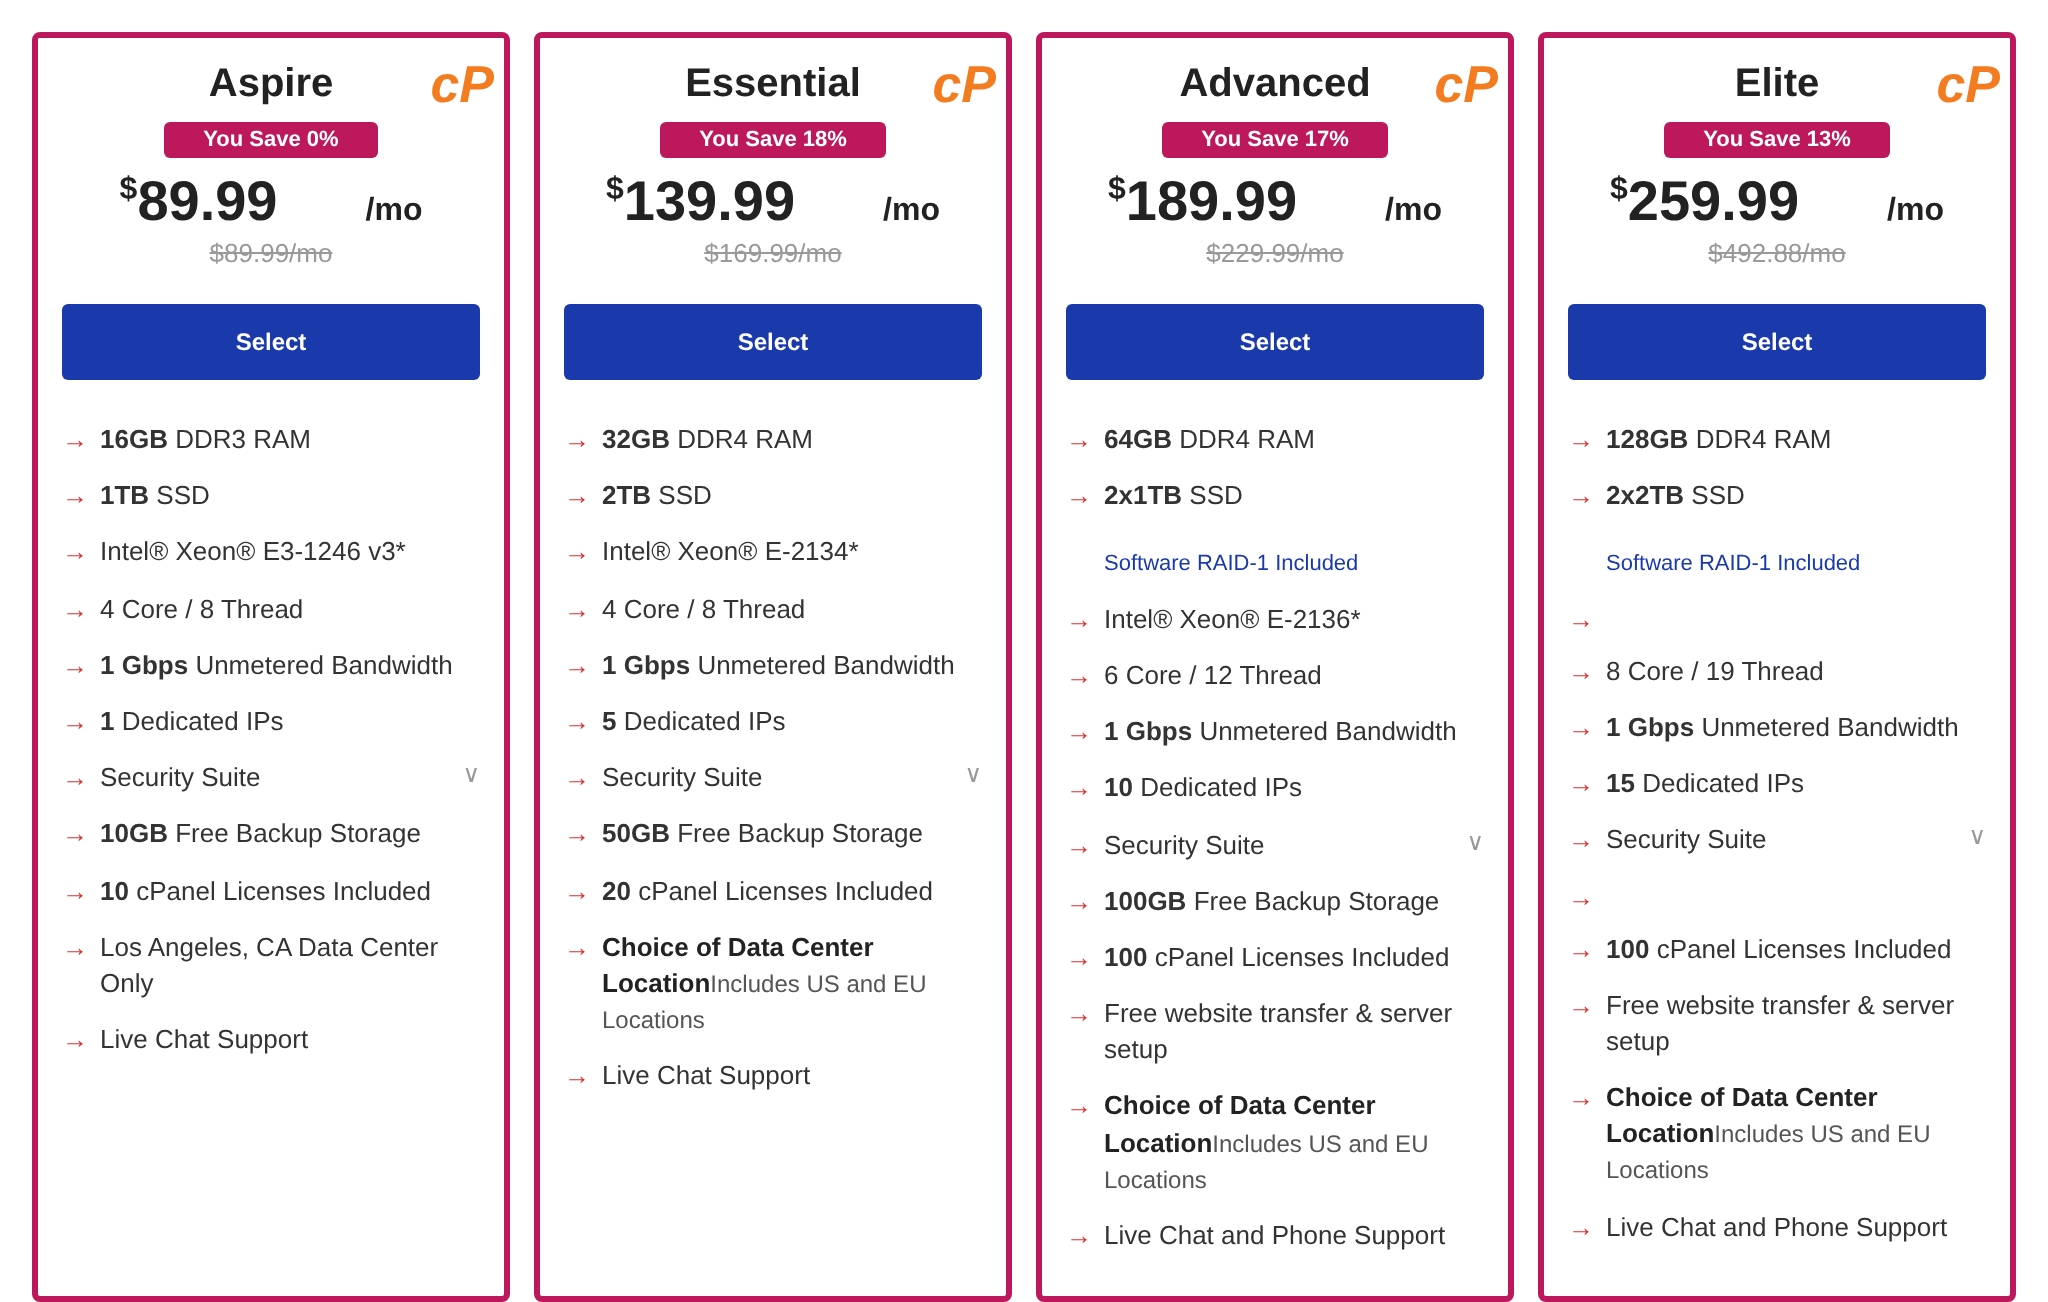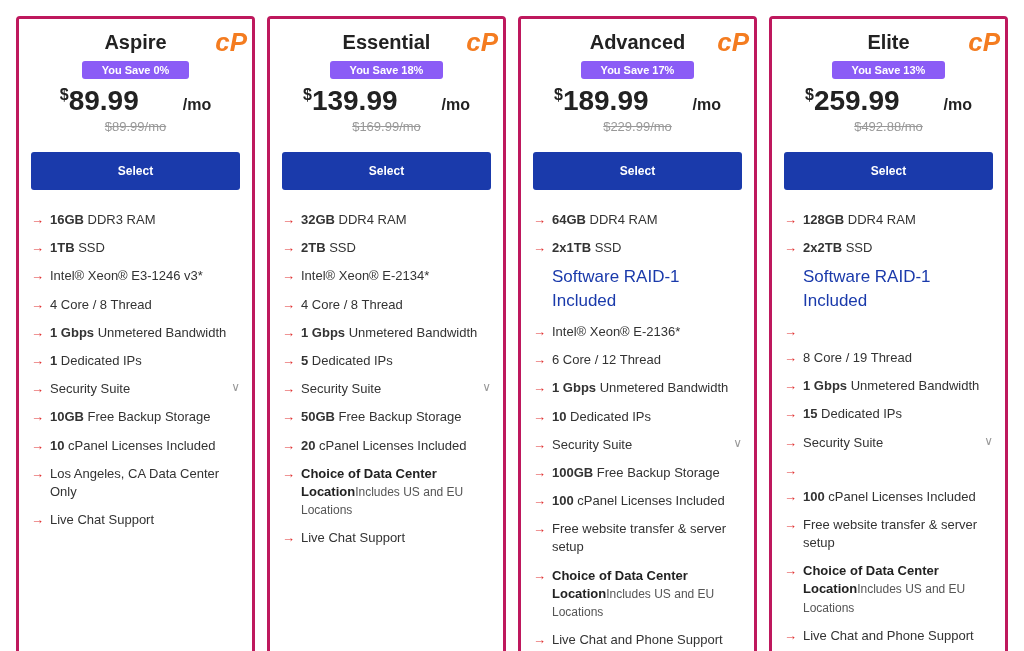--- a/index.html
+++ b/index.html
@@ -30,21 +30,21 @@
       background: #fff;
     }
     .plan-name {
       font-size: 20px;
       font-weight: 700;
       color: #222;
       margin-bottom: 6px;
     }
     .save-badge {
       display: inline-block;
-      background: #8b5cf6;
+      background: #be185d;
       color: #fff;
       font-size: 11px;
       font-weight: 700;
       padding: 3px 20px;
       border-radius: 3px;
       margin-bottom: 6px;
     }
     .cp-logo {
       position: absolute;
       top: 10px;
@@ -112,22 +112,22 @@
     .feature-text {
       flex: 1;
       line-height: 1.4;
     }
     .feature-text strong {
       font-weight: 700;
     }
     .feature-sub {
       display: block;
       color: #1a3aab;
-      font-size: 17px;
-      margin-top: 8px;
+      font-size: 11px;
+      margin-top: 18px;
     }
     .feature-expand {
       color: #999;
       font-size: 12px;
       margin-left: auto;
       flex-shrink: 0;
     }
     .feature-data-center {
       font-weight: 700;
       color: #222;

